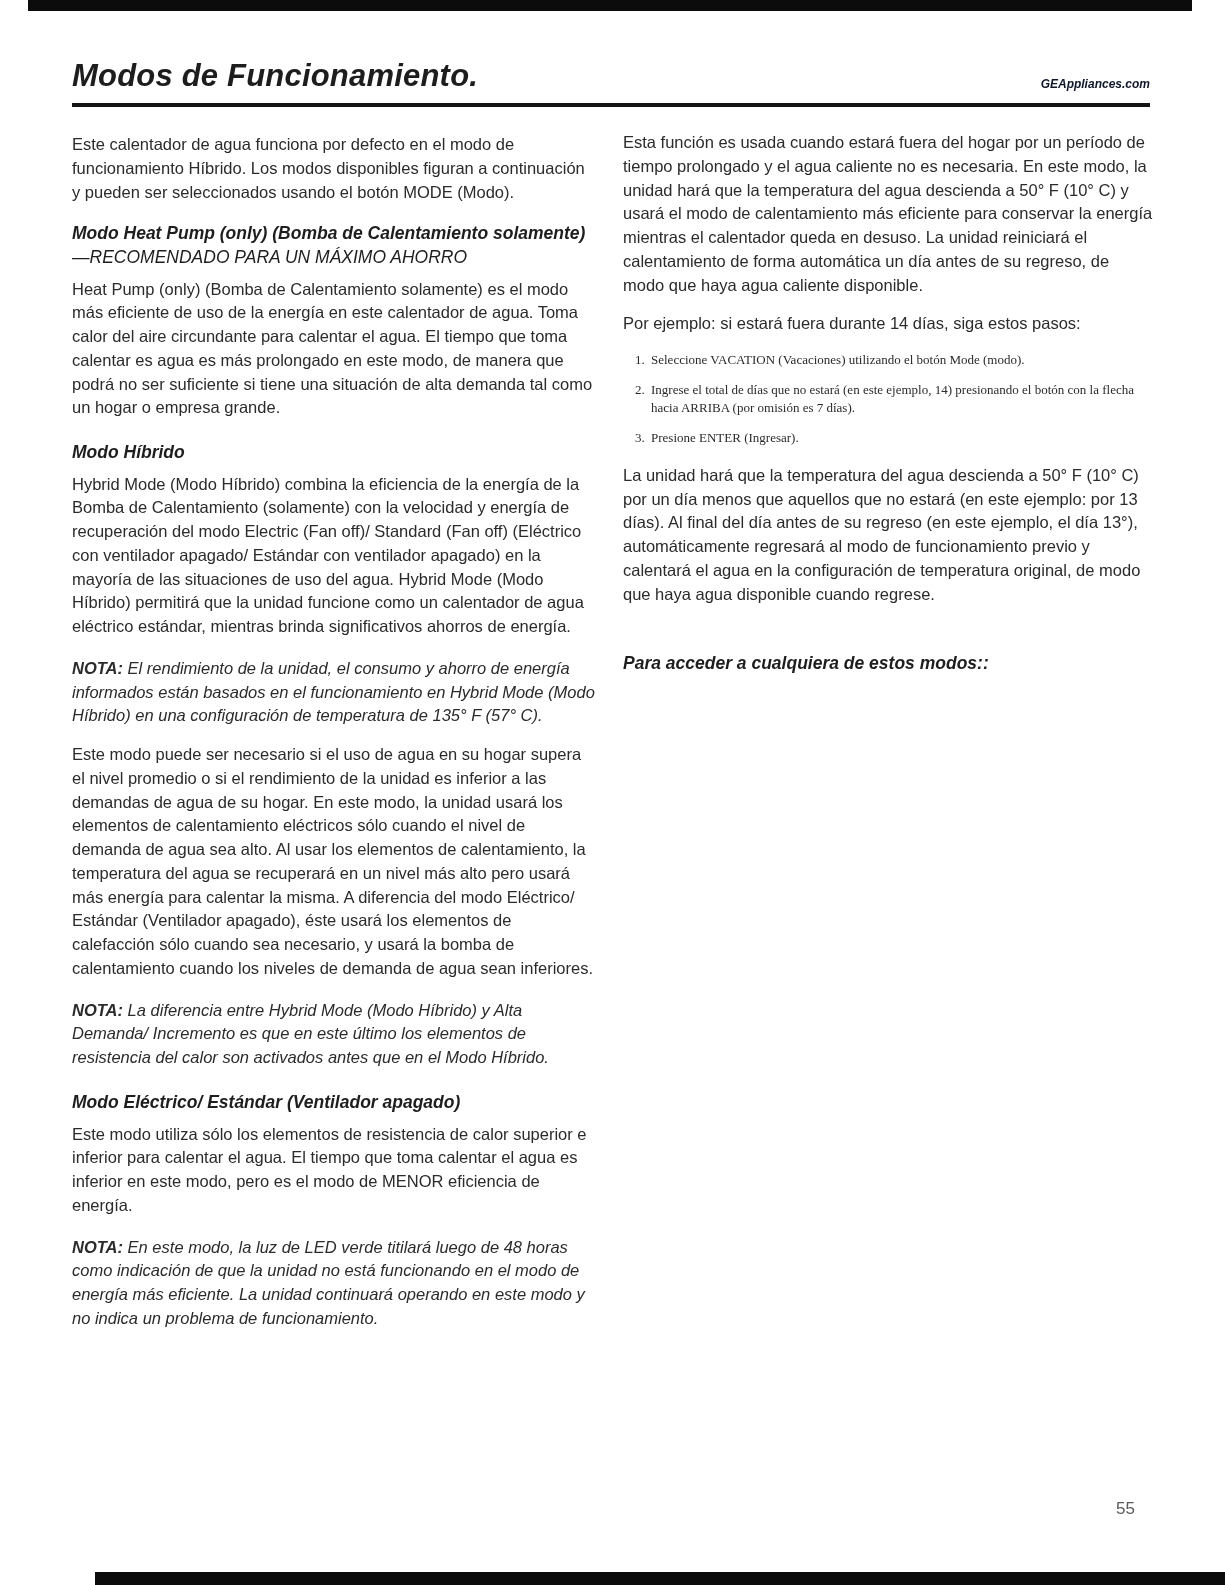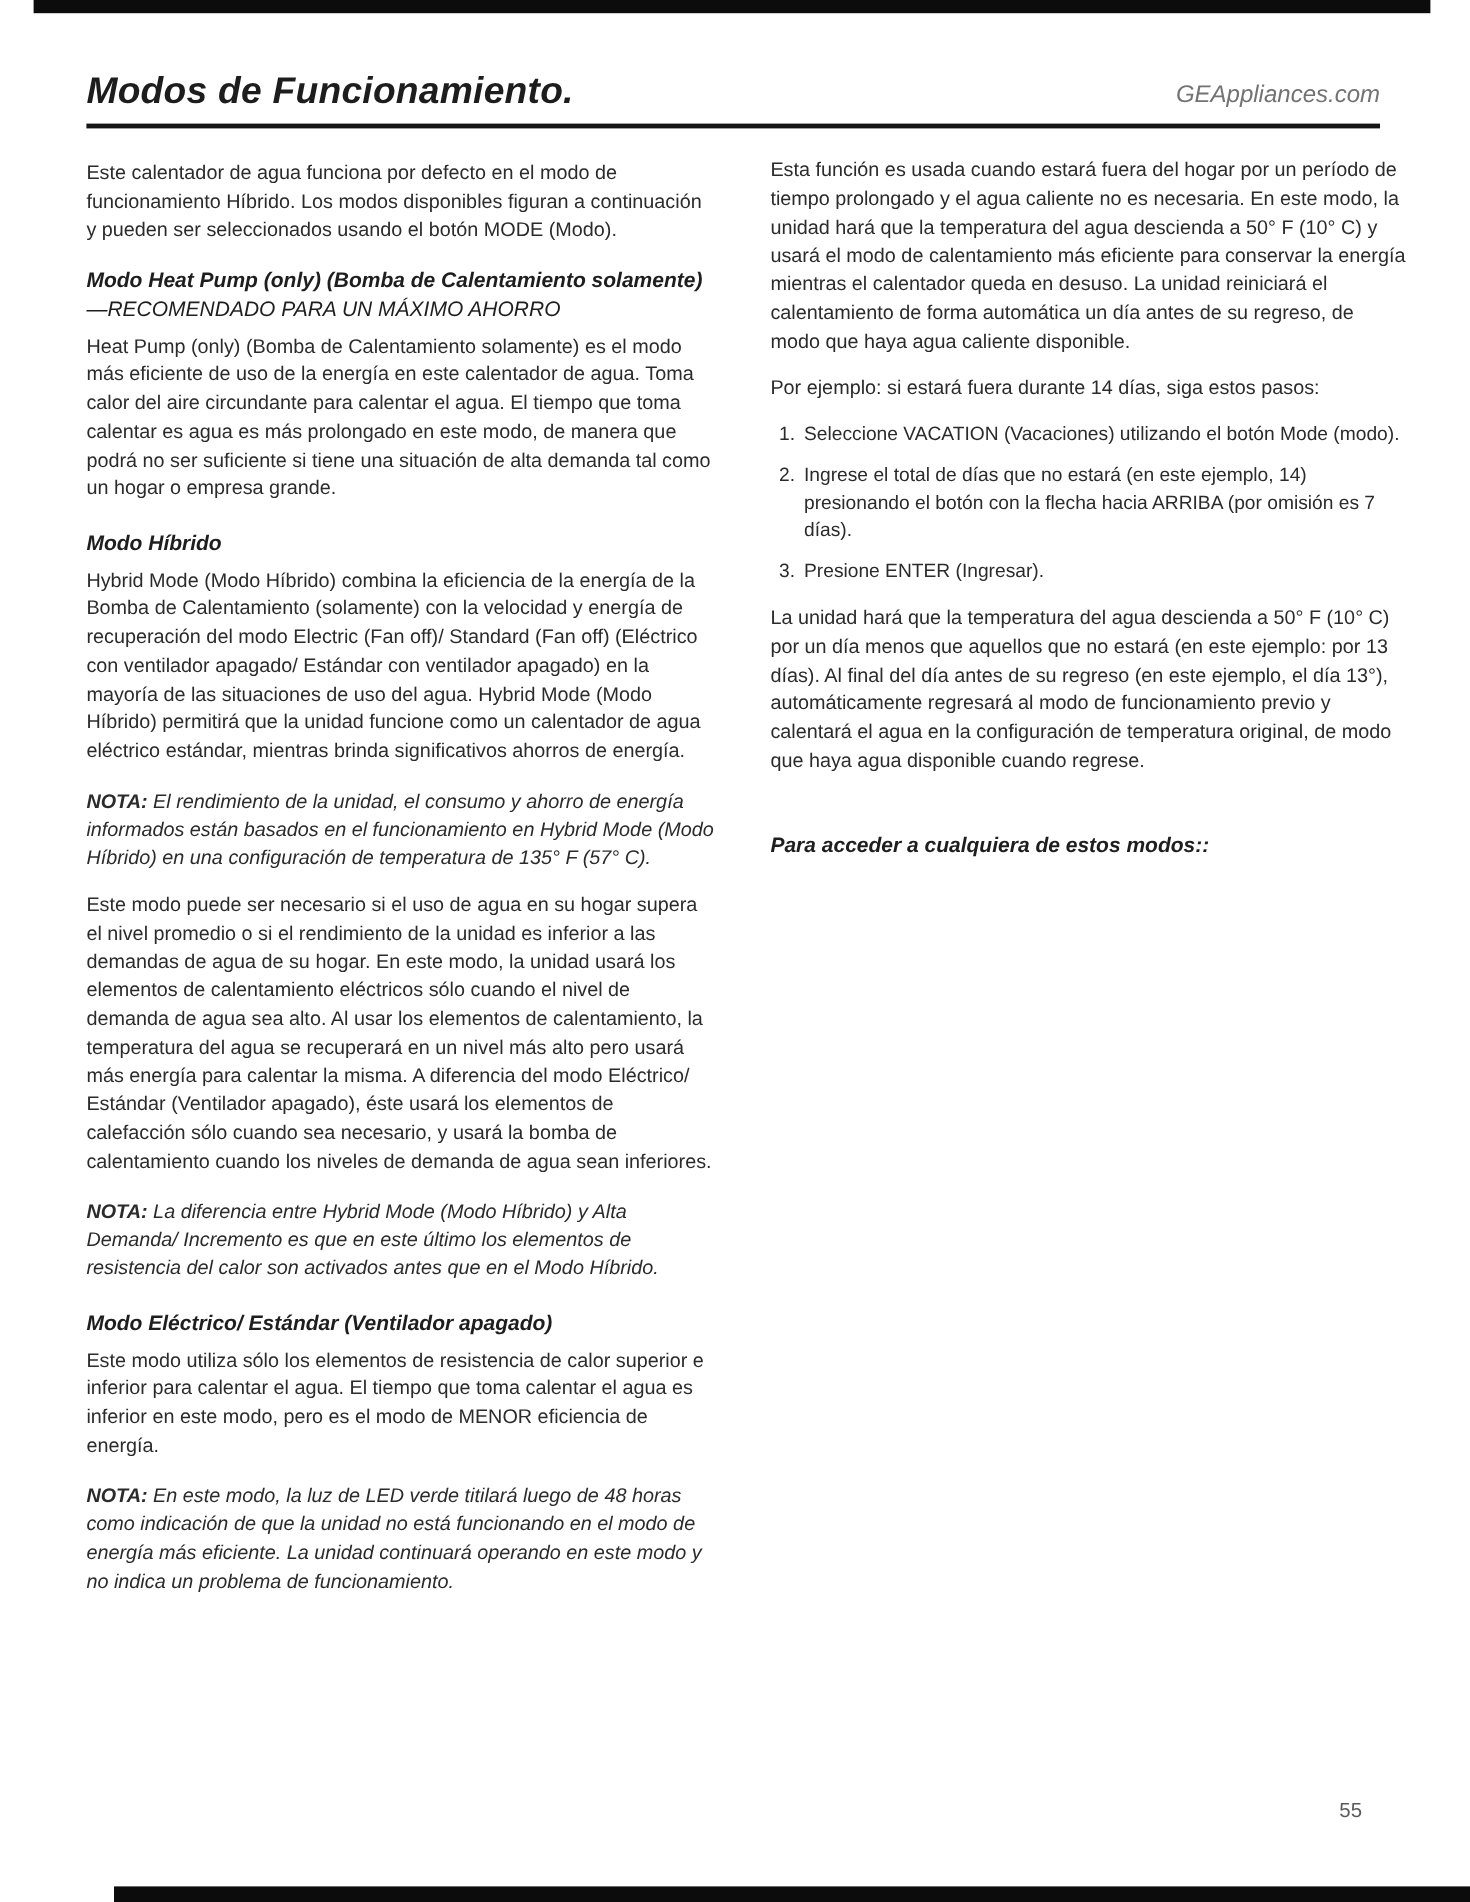--- a/index.html
+++ b/index.html
@@ -46,29 +46,29 @@
     gap: 44px;
   }
   .doc-title {
     font-size: 31px;
     font-weight: bold;
     font-style: italic;
     color: #1d1d1d;
     letter-spacing: 0.2px;
   }
   .doc-site {
-    font-size: 20px;
-    font-weight: normal;
+    font-size: 12px;
+    font-weight: bold;
     font-style: italic;
-    color: #737373;
+    color: #0f172a;
     padding-bottom: 3px;
   }
   .columns {
     display: flex;
-    gap: 47px;
+    gap: 28px;
     margin-top: 24px;
   }
   .col-left  { width: 523px; flex: none; }
   .col-right { width: 530px; flex: none; }
   p {
     margin: 0 0 15px 0;
     font-size: 16.5px;
     line-height: 1.44;
   }
   h3 {
@@ -88,24 +88,25 @@
     margin-top: 18px;
   }
   .nota-label {
     font-weight: bold;
   }
   ol {
     margin: 0 0 16px 0;
     padding-left: 25px;
   }
   ol li {
-    font-size: 16px;
+    font-size: 13px;
     line-height: 1.44;
     margin-bottom: 11px;
     padding-left: 3px;
+    font-family: Liberation Serif, serif;
   }
   .access-heading {
     margin-top: 46px;
   }
   .access-list li { margin-bottom: 16px; }
   .page-number {
     position: absolute;
     right: 90px;
     bottom: 66px;
     font-size: 17px;

